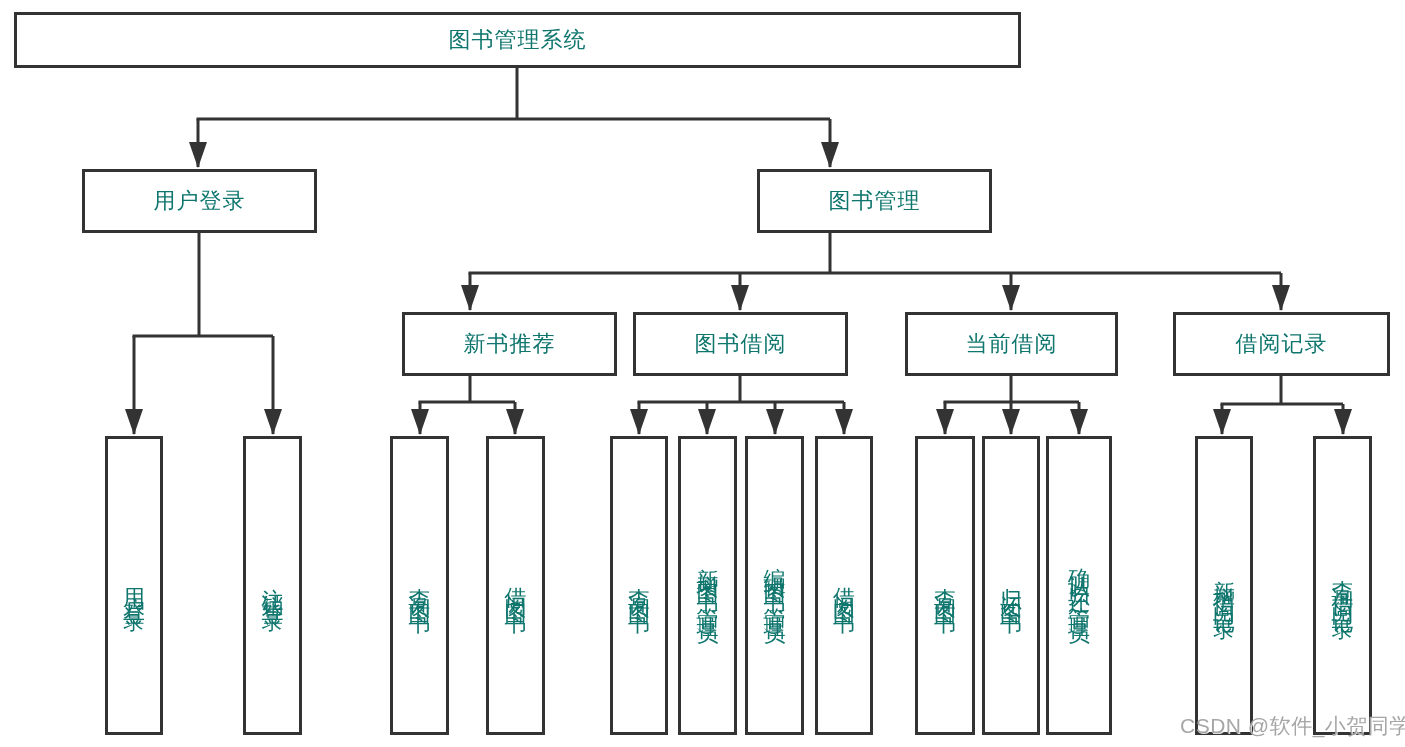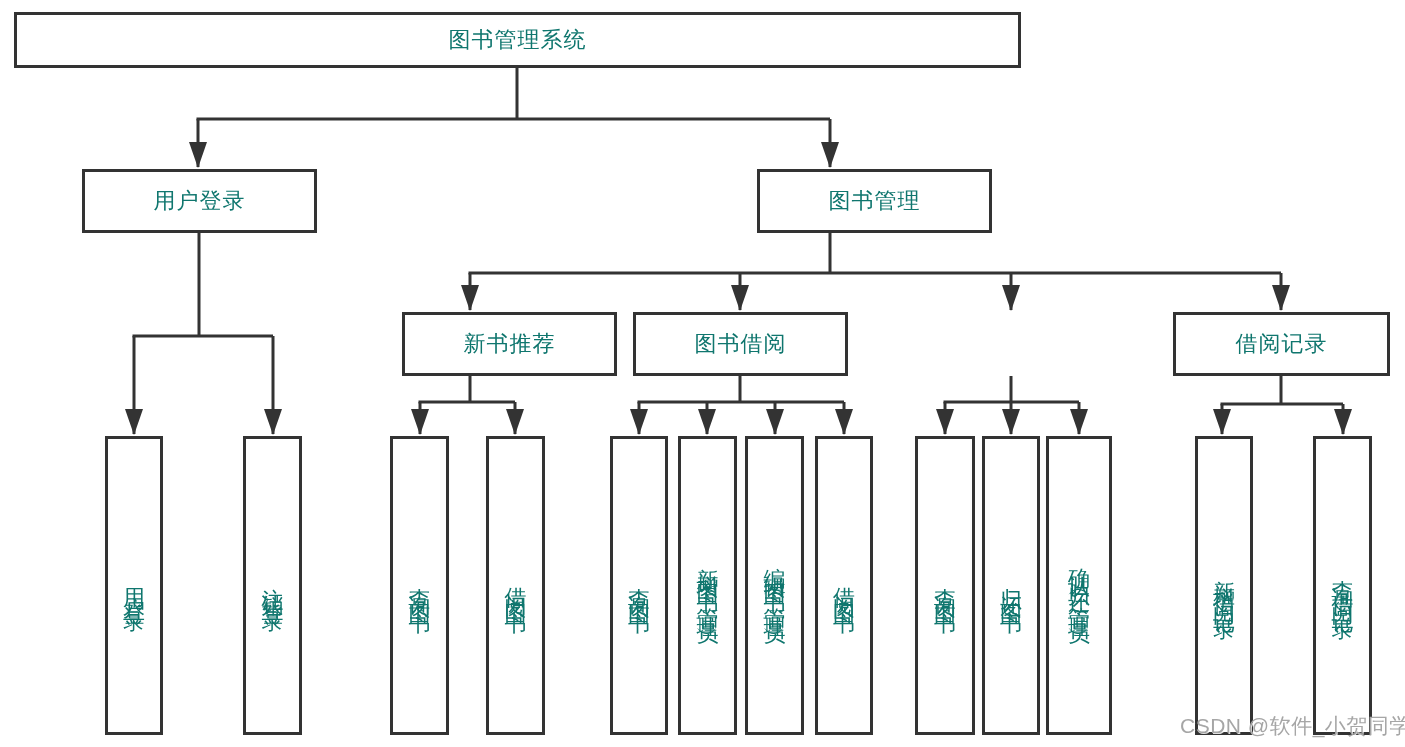--- a/index.html
+++ b/index.html
@@ -122,20 +122,23 @@
   <div class="node" style="left:712px; top:169px; width:235px; height:64px;margin-left:45px;">
     <span>图书管理</span>
   </div>
 
   <div class="node" style="left:362px; top:312px; width:215px; height:64px;margin-left:40px;">
     <span>新书推荐</span>
   </div>
   <div class="node" style="left:633px; top:312px; width:215px; height:64px;">
     <span>图书借阅</span>
   </div>
+  <div class="node" style="left:905px; top:312px; width:213px; height:64px;">
+    <span>当前借阅</span>
+  </div>
   <div class="node" style="left:1173px; top:312px; width:217px; height:64px;">
     <span>借阅记录</span>
   </div>
 
   <div class="node v" style="left:105px; top:436px; width:58px; height:299px;">
     <span>用户登录</span>
   </div>
   <div class="node v" style="left:243px; top:436px; width:59px; height:299px;">
     <span>注销登录</span>
   </div>

